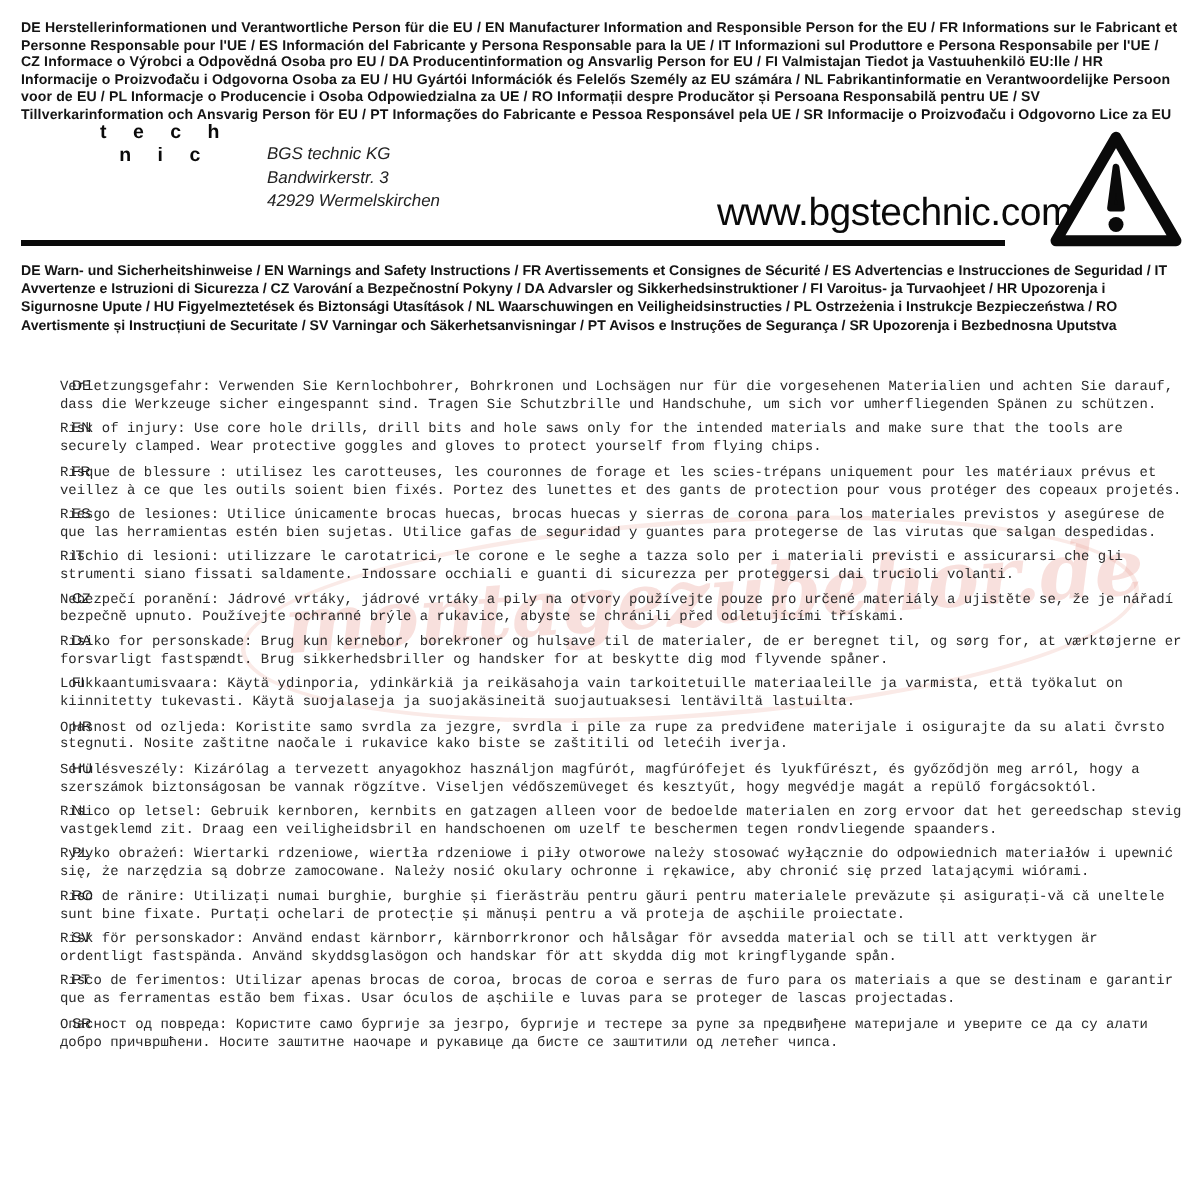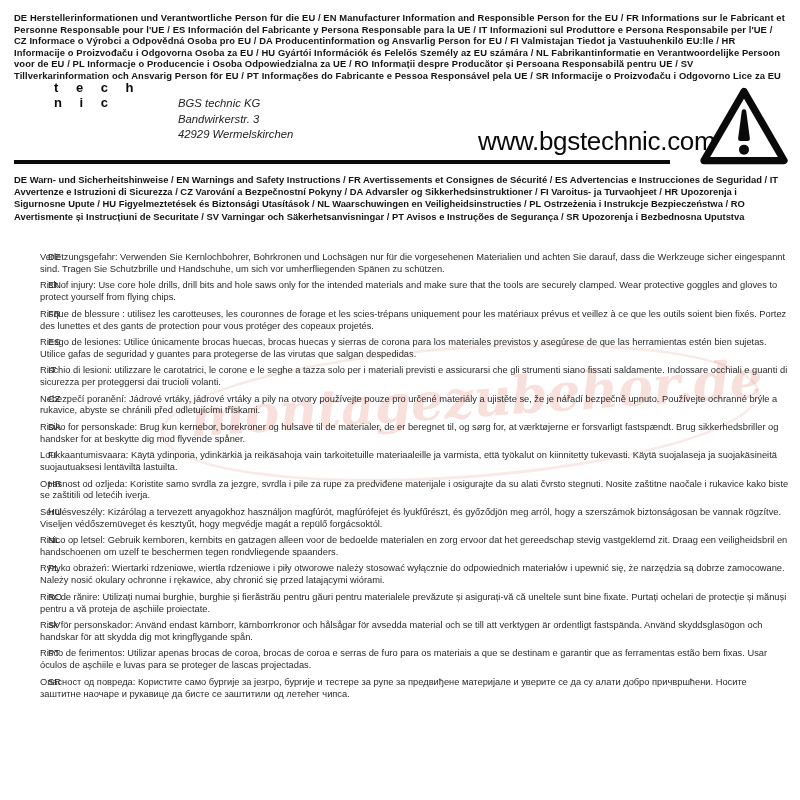--- a/index.html
+++ b/index.html
@@ -16,21 +16,21 @@
   .brand-row { position:absolute; left:0; top:86px; width:800px; height:80px; }
 
   .logo { position:absolute; left:16px; top:2px; width:150px; }
   .logo-main {
     font-size:57px; font-weight:700; letter-spacing:-3px; line-height:56px;
     color:#0a0a0a; transform:scaleY(1.05); display:inline-block;
   }
   .logo-reg { font-size:13px; font-weight:700; vertical-align:28px; letter-spacing:0; }
   .logo-sub {
     font-size:13px; font-weight:700; letter-spacing:7px; color:#0a0a0a;
-    margin-top:-8px; margin-left:38px;
+    margin-top:-8px; margin-left:38px;text-align:center;
   }
 
   .addr-col { position:absolute; top:10px; font-size:11.3px; line-height:15.5px; color:#222; }
   .addr-col.c1 { left:178px;font-style:italic; }
   .addr-col.c2 { left:344px; }
 
   .website {
     position:absolute; left:478px; top:40px; font-size:26px; font-weight:400;
     color:#0a0a0a; letter-spacing:-0.3px;
   }
@@ -43,21 +43,21 @@
     position:absolute; left:14px; top:174px; width:772px;
     font-size:9.4px; line-height:12.2px; font-weight:700; color:#141414;
   }
 
   .safety-list { position:absolute; left:14px; top:252px; width:776px; z-index:2; }
   .safety-item {
     display:grid; grid-template-columns:26px 1fr; margin-bottom:4.5px;
     font-size:9.3px; line-height:11.9px;
   }
   .lang-code { font-weight:400; color:#141414;margin-left:34px; }
-  .safety-text { color:#2a2a2a; }
+  .safety-text { color:#2a2a2a;font-family:Liberation Mono, monospace; }
 
   .watermark {
     position:absolute; left:150px; top:338px; width:640px; height:150px; z-index:1;
     transform:rotate(-4deg); pointer-events:none;
   }
   .watermark-oval {
     position:absolute; left:10px; top:8px; width:600px; height:132px;
     border:3px solid rgba(231,148,134,0.20); border-radius:50%;
   }
   .watermark-text {

